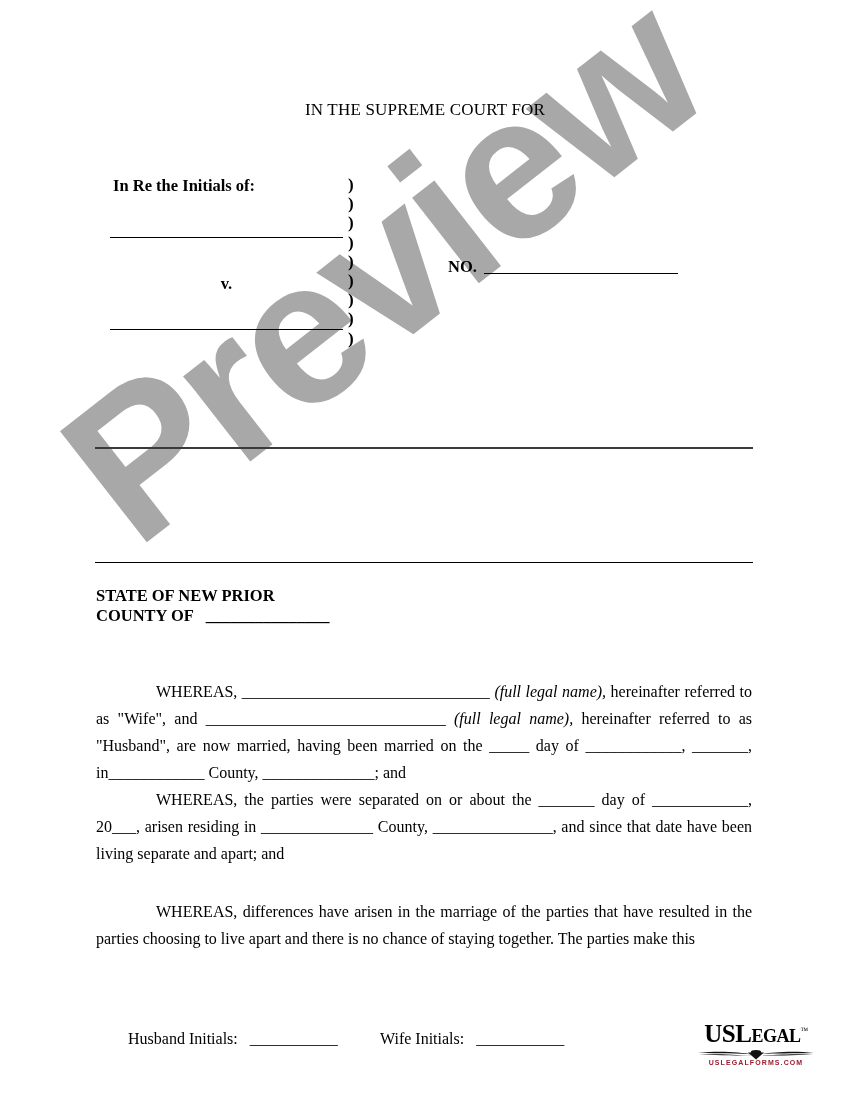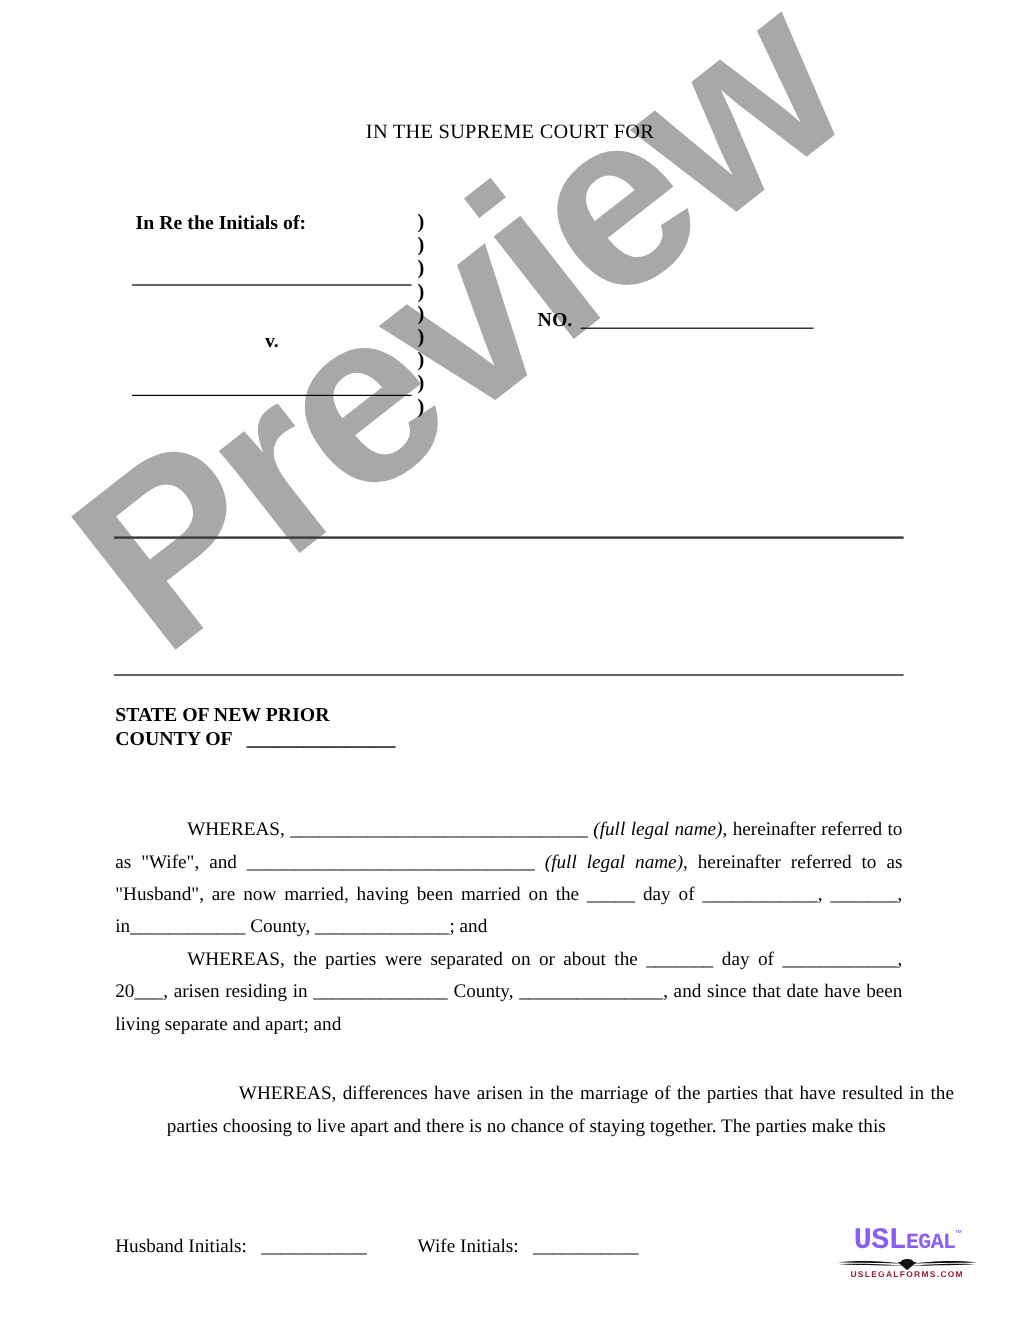--- a/index.html
+++ b/index.html
@@ -117,32 +117,33 @@
   .body-par {
     font-size: 16px;
     line-height: 27px;
     text-align: justify;
     text-indent: 60px;
   }
   .body-par em { font-style: italic; }
 
   .footer-label {
     font-size: 16px;
+    margin-left: 32px;
   }
 
   
   #logo-wrap {
     text-align: center;
     line-height: 1;
   }
   .logo-main {
-    font-family: Liberation Mono, monospace;
+    font-family: Liberation Serif, serif;
     font-size: 25px;
     font-weight: 700;
-    color: #8b5cf6;
+    color: #000000;
     letter-spacing: -0.5px;
     white-space: nowrap;
   }
   .logo-main .sm { font-size: 18px; }
   .logo-tm {
     font-size: 8px;
     vertical-align: super;
     font-weight: 400;
   }
   .logo-swoosh {
@@ -210,21 +211,21 @@
   </div>
 
   <div class="abs body-par" style="left:96px; top:638px; width:656px;margin-top:40px;">
     <span>WHEREAS, </span><span>_______________________________</span><em> (full legal name),</em><span> hereinafter referred to as "Wife", and </span><span>______________________________</span><em> (full legal name),</em><span> hereinafter referred to as "Husband", are now married, having been married on the </span><span>_____</span><span> day of </span><span>____________</span><span>, </span><span>_______</span><span>, in</span><span>____________</span><span> County, </span><span>______________</span><span>; and</span>
   </div>
 
   <div class="abs body-par" style="left:96px; top:786px; width:656px;">
     <span>WHEREAS, the parties were separated on or about the </span><span>_______</span><span> day of </span><span>____________</span><span>, 20</span><span>___</span><span>, arisen residing in </span><span>______________</span><span> County, </span><span>_______________</span><span>, and since that date have been living separate and apart; and</span>
   </div>
 
-  <div class="abs body-par" style="left:96px; top:898px; width:656px;margin-left:43px;">WHEREAS, differences have arisen in the marriage of the parties that have resulted in the parties choosing to live apart and there is no chance of staying together. The parties make this</div>
+  <div class="abs body-par" style="left:96px; top:898px; width:656px;">WHEREAS, differences have arisen in the marriage of the parties that have resulted in the parties choosing to live apart and there is no chance of staying together. The parties make this</div>
 
   <div class="abs footer-label" style="left:96px; top:1030px;">
     <span>Husband Initials:</span>
     <span>&nbsp;</span>
     <span>___________</span>
   </div>
   <div class="abs footer-label" style="left:348px; top:1030px;">
     <span>Wife Initials:</span>
     <span>&nbsp;</span>
     <span>___________</span>

